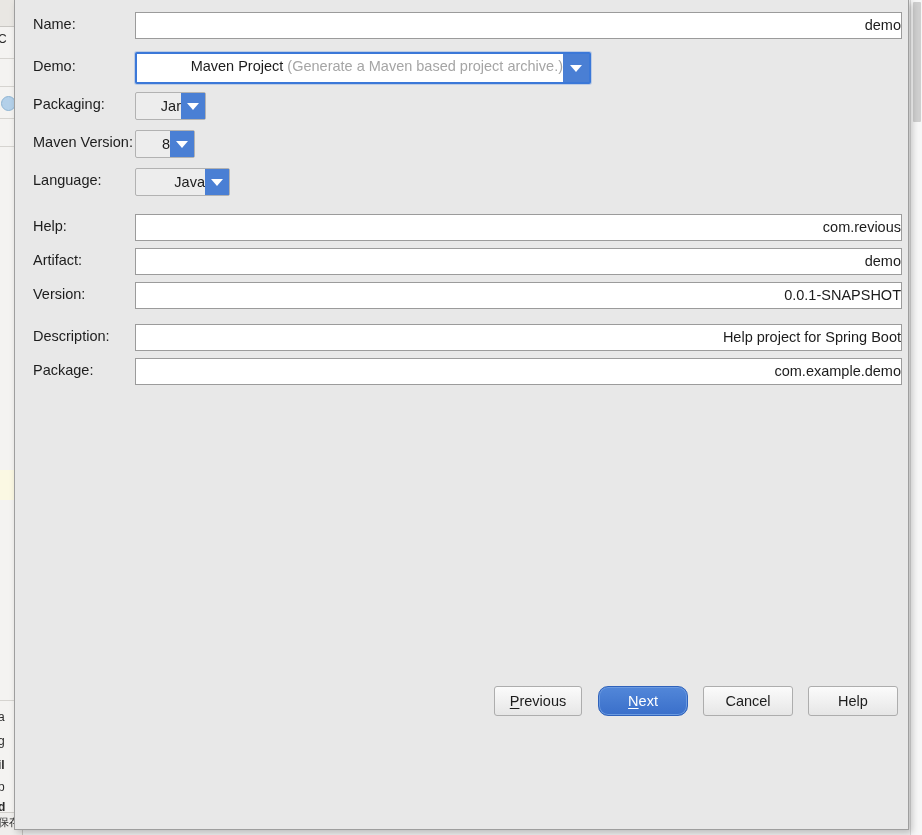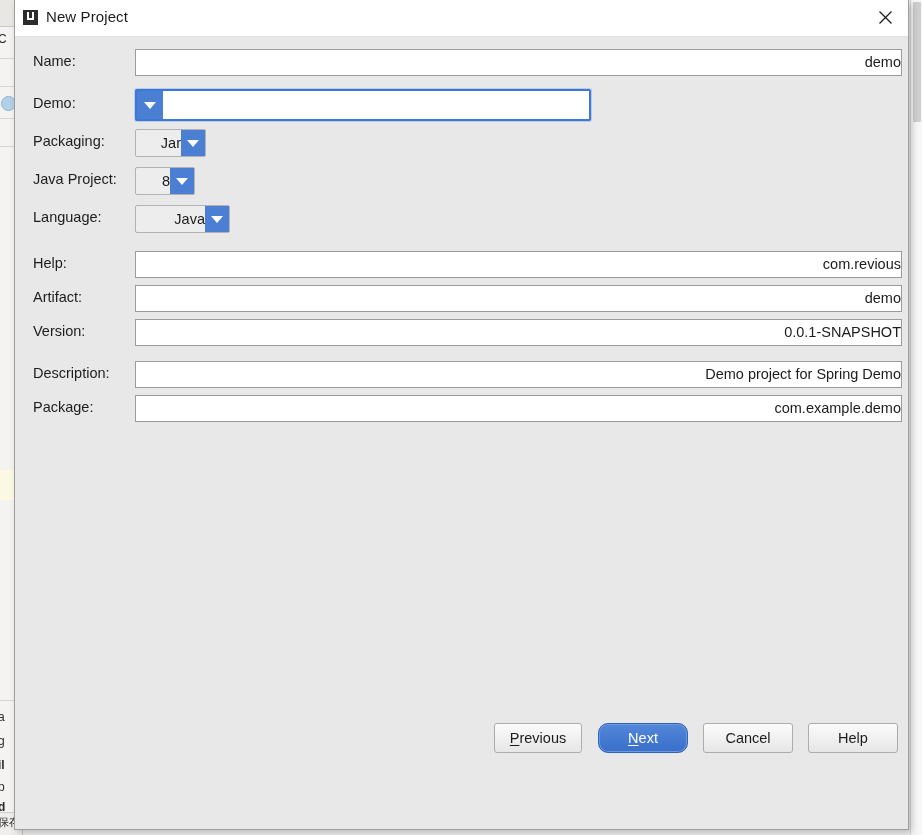--- a/index.html
+++ b/index.html
@@ -302,59 +302,53 @@
         <div class="bg-frag" style="top:2px;font-size:11px;">保存</div>
       </div>
     </div>
     <div class="bg-right">
       <div class="sb"></div>
     </div>
   </div>
 
   <div class="dialog">
 
-    <div class="titlebar">
-      <span class="title-icon"></span>
-      <span class="title-text">New Project</span>
-      <div class="close-btn">
-        <svg width="15" height="15" viewBox="0 0 15 15">
-          <line x1="1.5" y1="1.5" x2="13.5" y2="13.5" stroke="#1d1d1d" stroke-width="1.2"></line>
-          <line x1="13.5" y1="1.5" x2="1.5" y2="13.5" stroke="#1d1d1d" stroke-width="1.2"></line>
-        </svg>
-      </div>
-    </div>
 
     <div class="form">
 
       <div class="row" style="top:12px;">
         <span class="lbl">Name:</span>
         <div class="tf">demo</div>
       </div>
 
       <div class="row" style="top:54px;">
         <span class="lbl">Demo:</span>
         <div class="combo focused" style="width:456px;top:-2px;height:32px;">
+          <div class="val">
+            <span>Maven Project</span>
+            <span class="hint">(Generate a Maven based project archive.)</span>
+          </div>
           <div class="arrow">
             <i></i>
           </div>
         </div>
       </div>
 
       <div class="row" style="top:92px;">
         <span class="lbl">Packaging:</span>
         <div class="combo" style="width:71px;top:0px;">
           <div class="val">Jar</div>
           <div class="arrow">
             <i></i>
           </div>
         </div>
       </div>
 
       <div class="row" style="top:130px;">
-        <span class="lbl">Java Project:</span>
+        <span class="lbl">Maven Version:</span>
         <div class="combo" style="width:60px;top:0px;">
           <div class="val">8</div>
           <div class="arrow">
             <i></i>
           </div>
         </div>
       </div>
 
       <div class="row" style="top:168px;">
         <span class="lbl">Language:</span>
@@ -376,21 +370,21 @@
         <div class="tf">demo</div>
       </div>
 
       <div class="row" style="top:282px;">
         <span class="lbl">Version:</span>
         <div class="tf">0.0.1-SNAPSHOT</div>
       </div>
 
       <div class="row" style="top:324px;">
         <span class="lbl">Description:</span>
-        <div class="tf">Demo project for Spring Demo</div>
+        <div class="tf">Help project for Spring Boot</div>
       </div>
 
       <div class="row" style="top:358px;">
         <span class="lbl">Package:</span>
         <div class="tf">com.example.demo</div>
       </div>
 
       <div class="btnbar">
         <div class="btn" style="left:479px;width:88px;">
           <span><u>P</u>revious</span>

